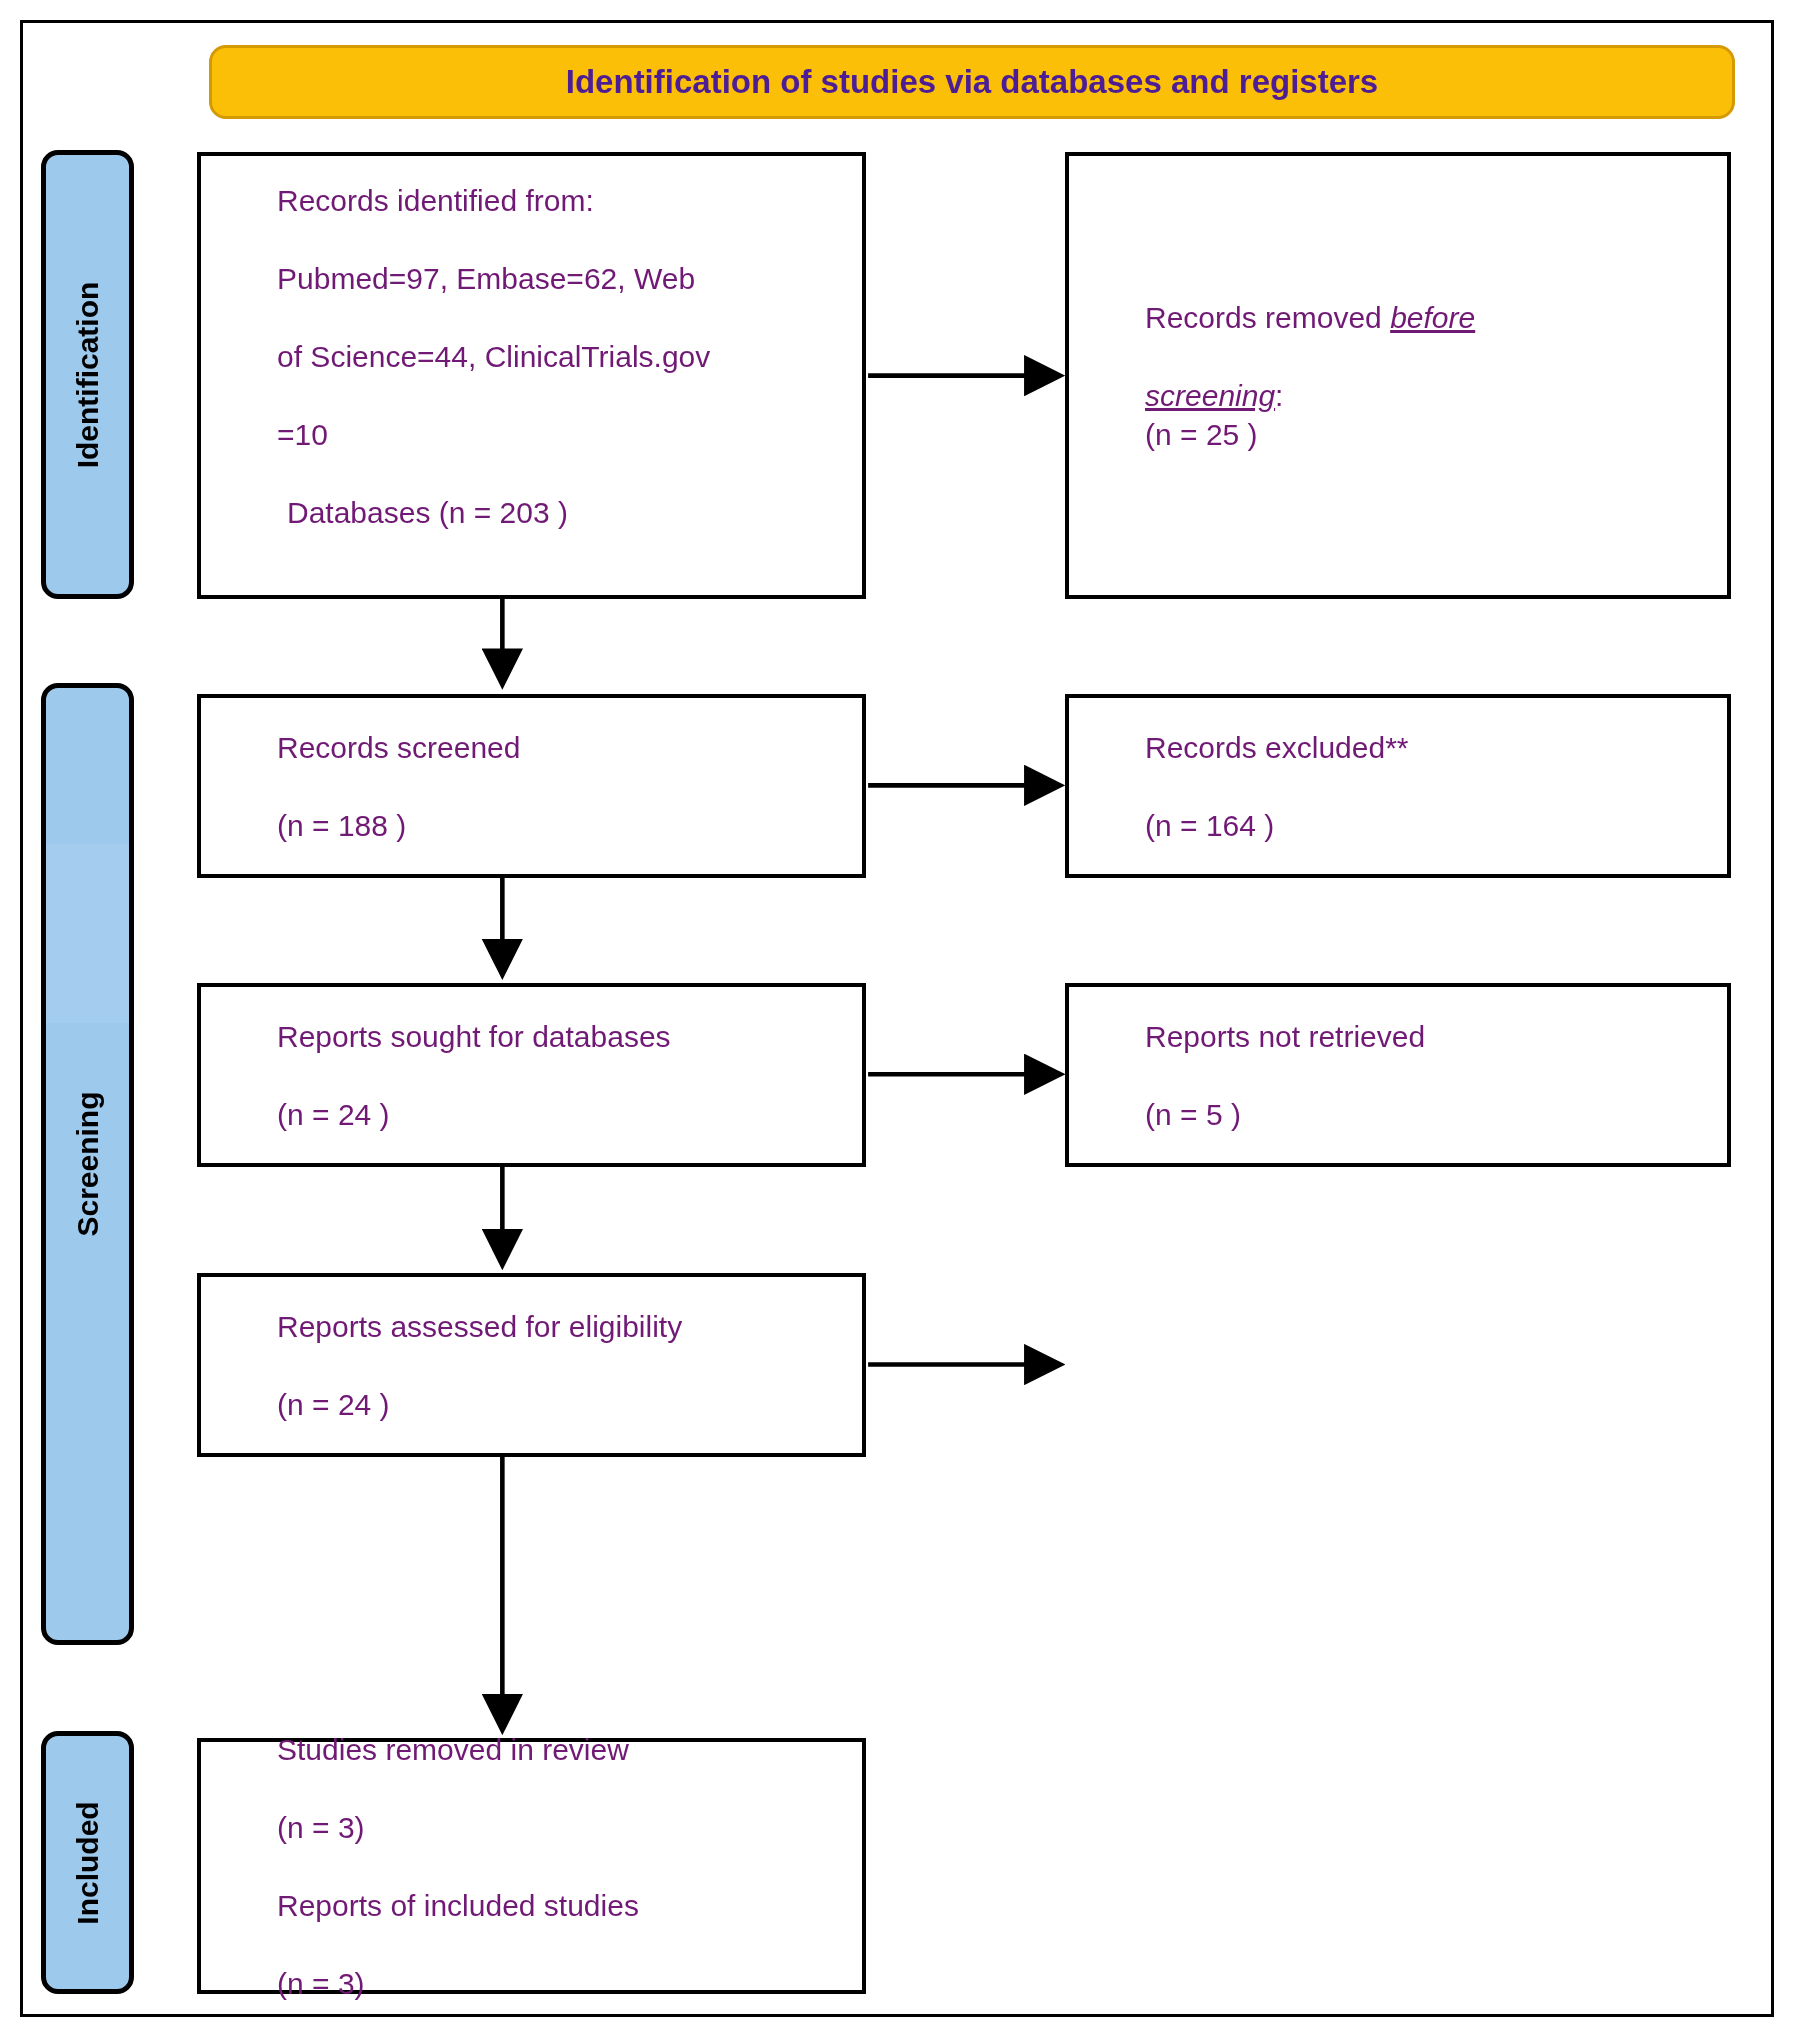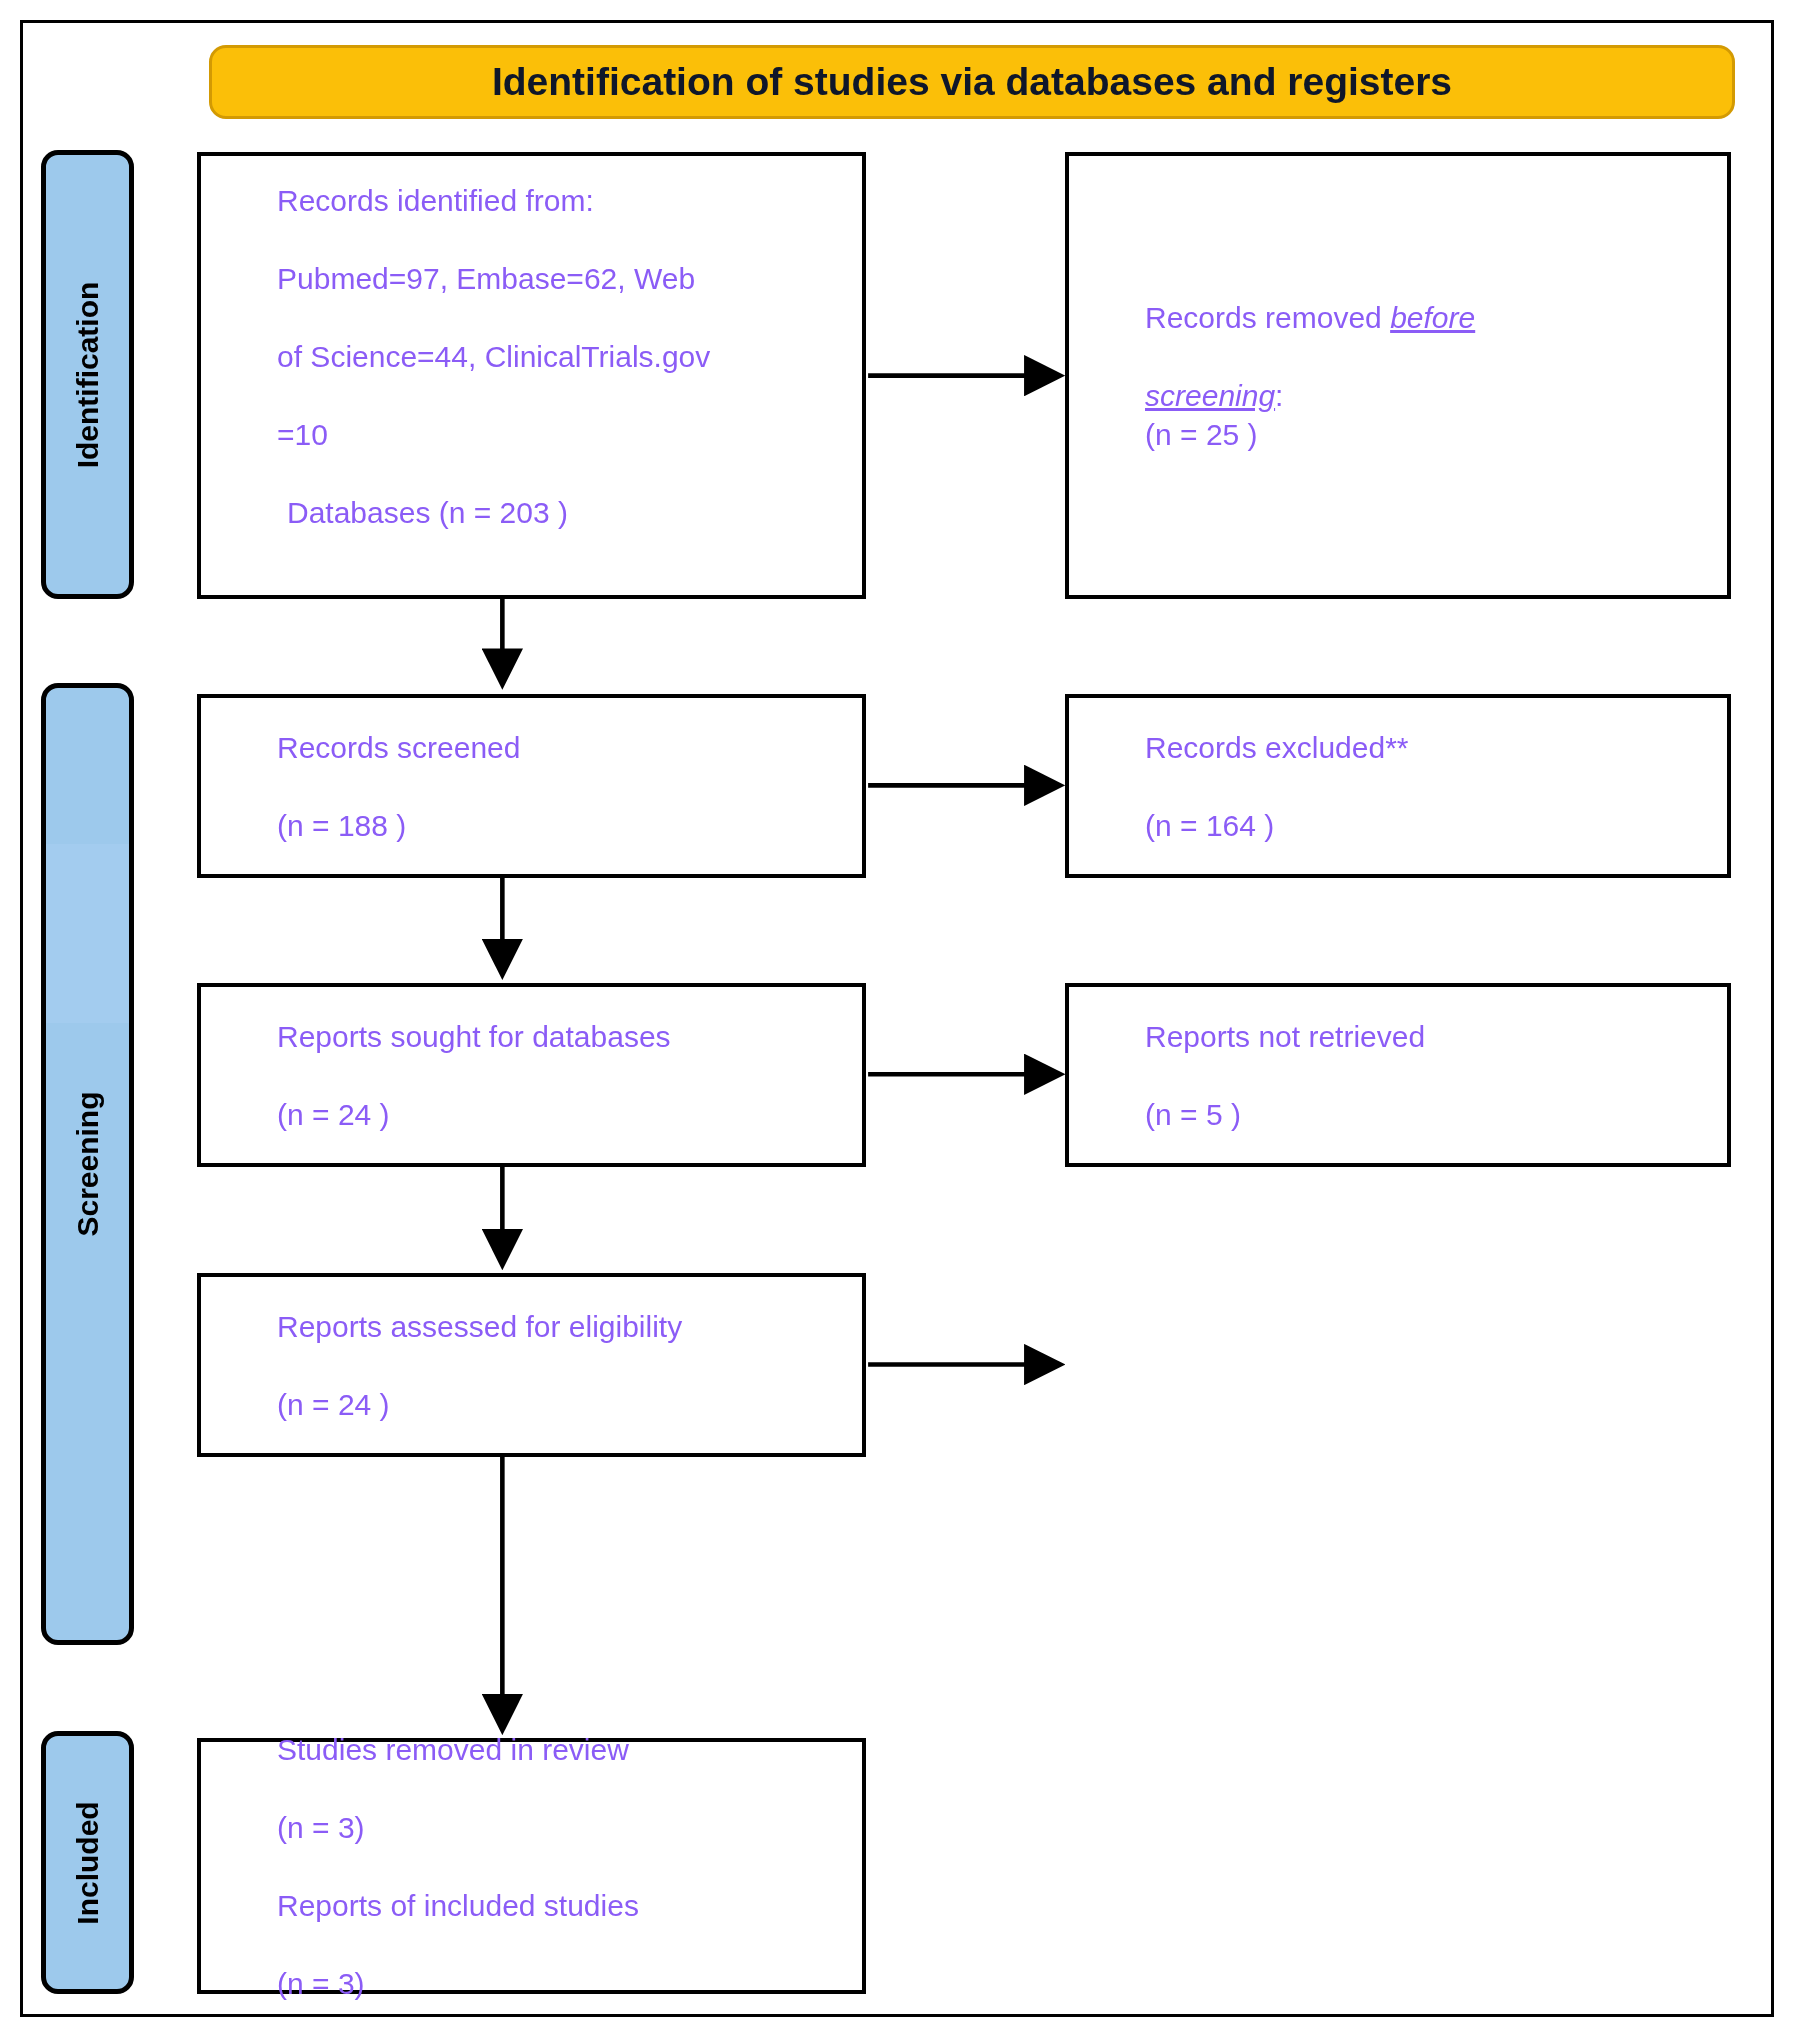--- a/index.html
+++ b/index.html
@@ -37,23 +37,23 @@
     height: 74px;
     background: #FBBF08;
     border: 3.3px solid #D39A03;
     border-radius: 17px;
     box-sizing: border-box;
     display: flex;
     align-items: center;
     justify-content: center;
   }
   .header-banner .title {
-    font-size: 39px;
+    font-size: 33px;
     font-weight: bold;
-    color: #0f172a;
+    color: #4c1d95;
     letter-spacing: 0px;
     white-space: nowrap;
   }
   
   .phase-tab {
     position: absolute;
     left: 41px;
     width: 93px;
     background: #9DC9EC;
     border: 5.9px solid #000000;
@@ -92,21 +92,21 @@
     padding: 0;
   }
   .box .box-text {
     position: absolute;
     left: 26px;
     right: 15.8px;
     top: 50%;
     transform: translateY(-50%);
     font-size: 30px;
     line-height: 39px;
-    color: #8b5cf6;
+    color: #701a75;
     white-space: pre-wrap;
   }
   .box .box-text .indent { display: block; padding-left: 60px; }
   .box .box-text em { font-style: italic; text-decoration: underline; }
 
   
   .col-left  { left: 197px;  width: 669px; }
   .col-right { left: 1065px; width: 666px; }
 
   

